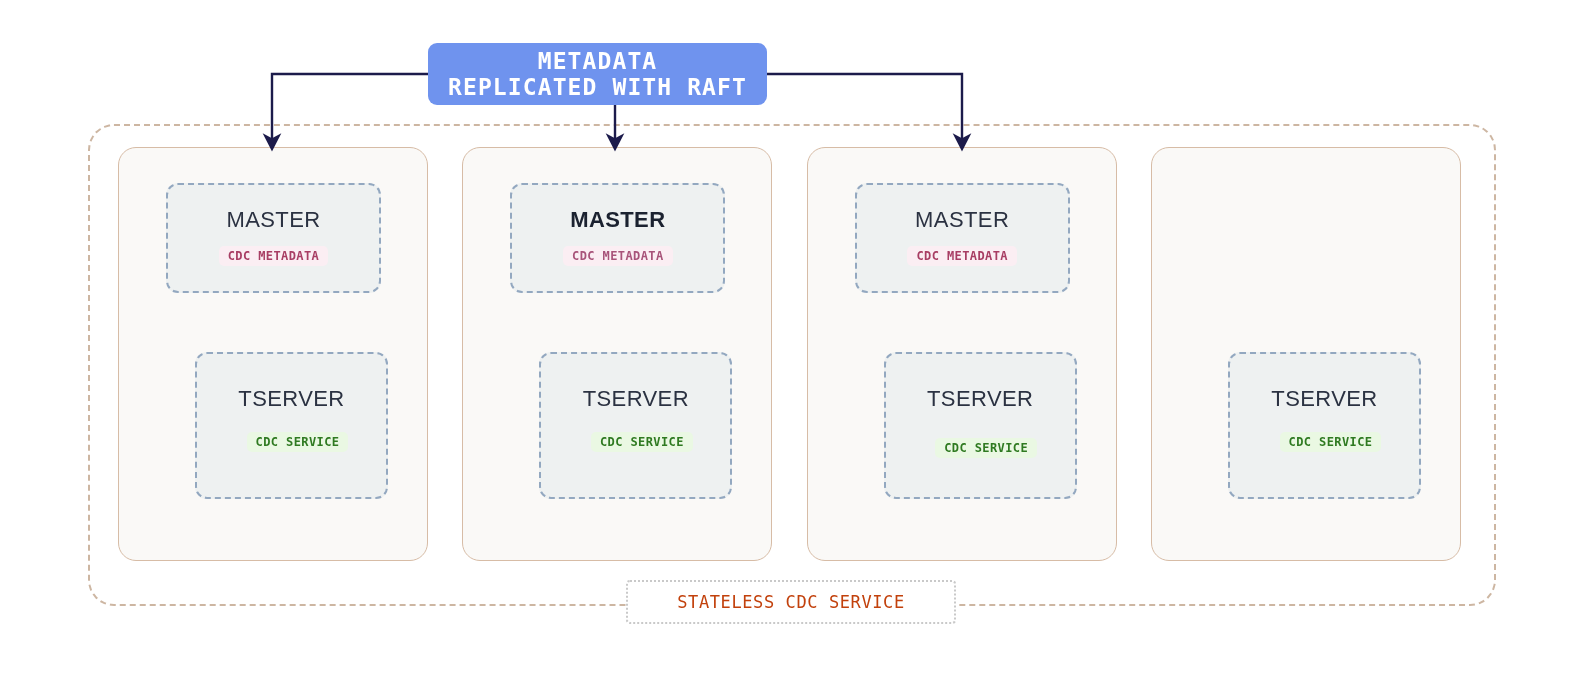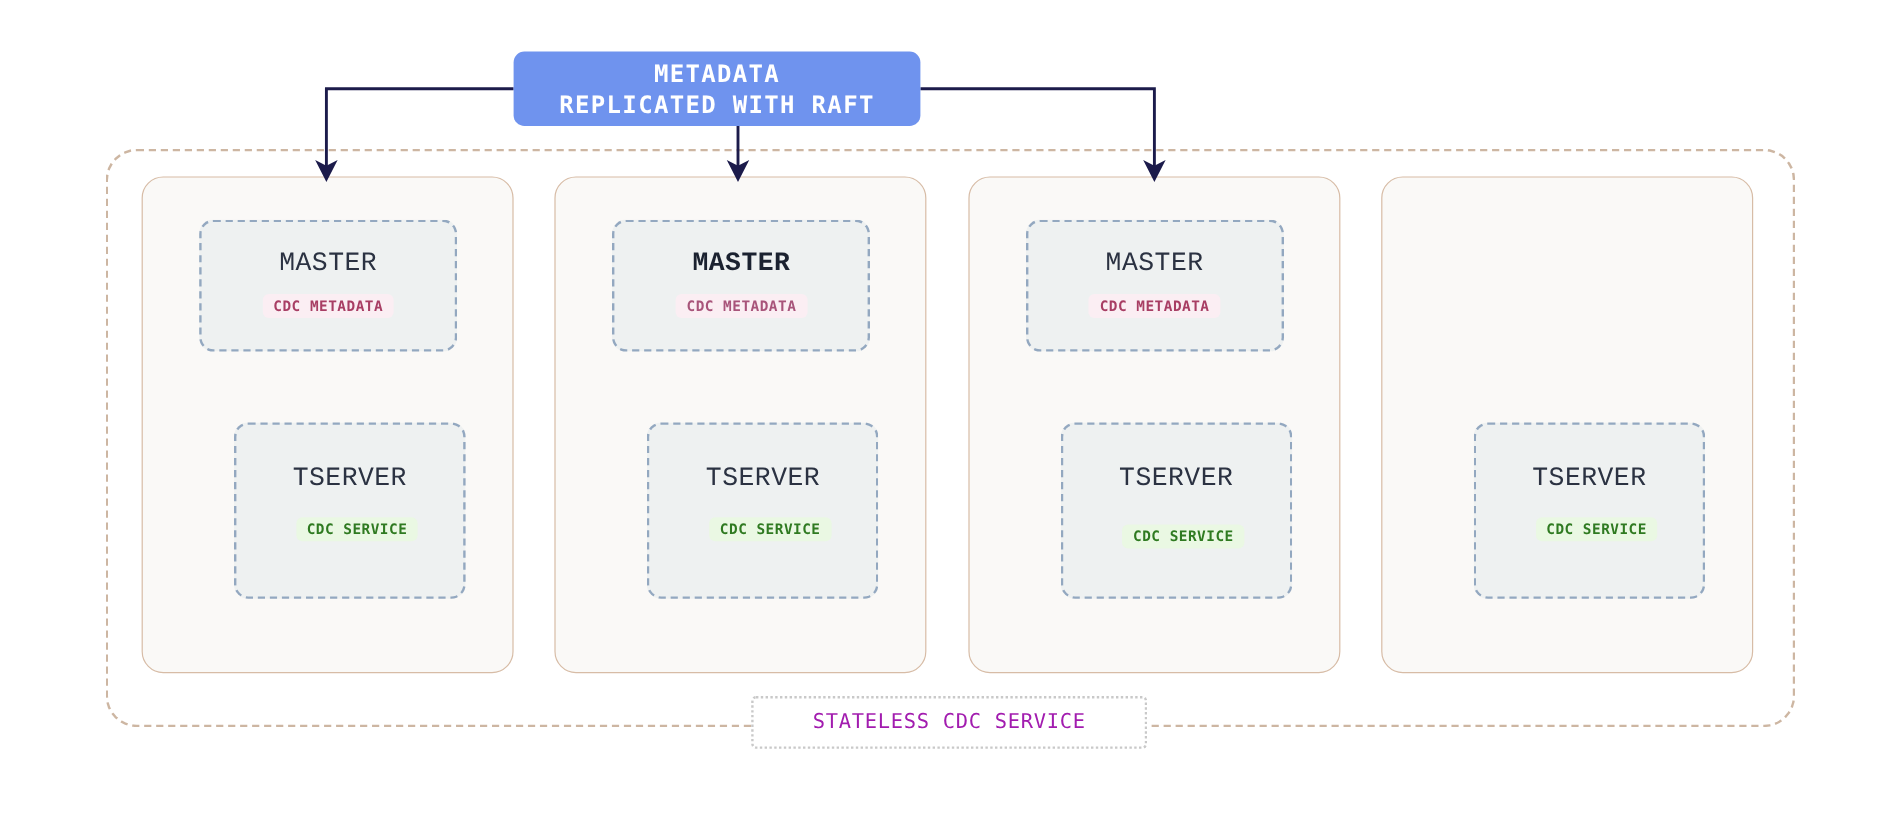--- a/index.html
+++ b/index.html
@@ -29,21 +29,21 @@
     border-radius: 9px;
     display: flex;
     flex-direction: column;
     align-items: center;
     justify-content: center;
     z-index: 6;
   }
   .metadata-line {
     color: #ffffff;
     font-family: "DejaVu Sans Mono", monospace;
-    font-size: 20px;
+    font-size: 23px;
     font-weight: bold;
     letter-spacing: 1.1px;
     line-height: 26px;
     white-space: nowrap;
   }
 
   
   #connectors {
     position: absolute;
     left: 0;
@@ -83,21 +83,21 @@
     border: 2px dotted #c9c9c9;
     border-radius: 4px;
     display: flex;
     align-items: center;
     justify-content: center;
     z-index: 4;
   }
   .outer-caption span {
     font-family: "DejaVu Sans Mono", monospace;
     font-size: 17px;
-    color: #a21caf;
+    color: #c2410c;
     letter-spacing: 0.6px;
     white-space: nowrap;
   }
 
   
   .nodes-row {
     position: absolute;
     left: 118px;
     top: 147px;
     width: 1343px;
@@ -138,21 +138,21 @@
   .component.tserver {
     left: 76px;
     top: 204px;
     width: 193px;
     height: 147px;
     justify-content: flex-start;
     padding-top: 32px;
   }
 
   .component-title {
-    font-family: Liberation Mono, monospace;
+    font-family: Liberation Sans, sans-serif;
     font-size: 22px;
     font-weight: normal;
     color: #2b3242;
     letter-spacing: 0.4px;
     white-space: nowrap;
   }
   .component-title.leader {
     font-weight: bold;
     color: #1b2230;
   }

